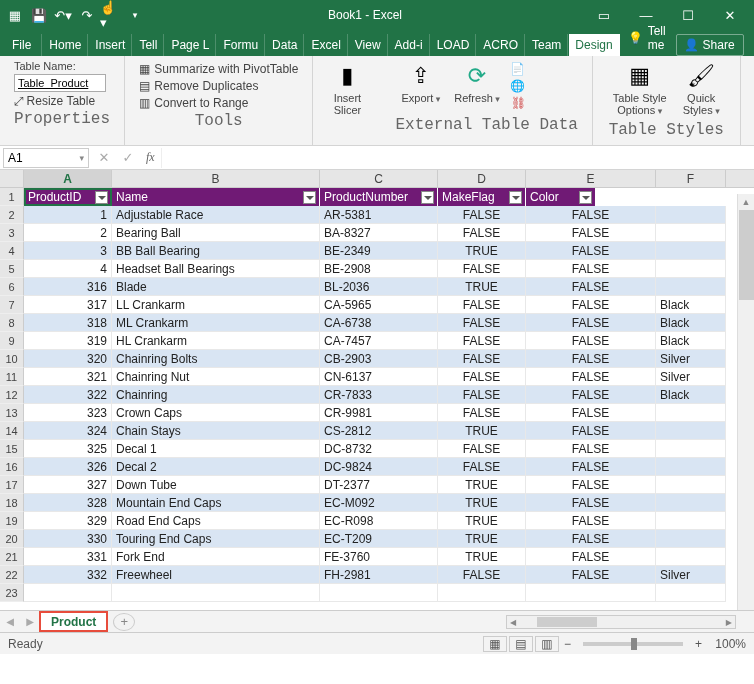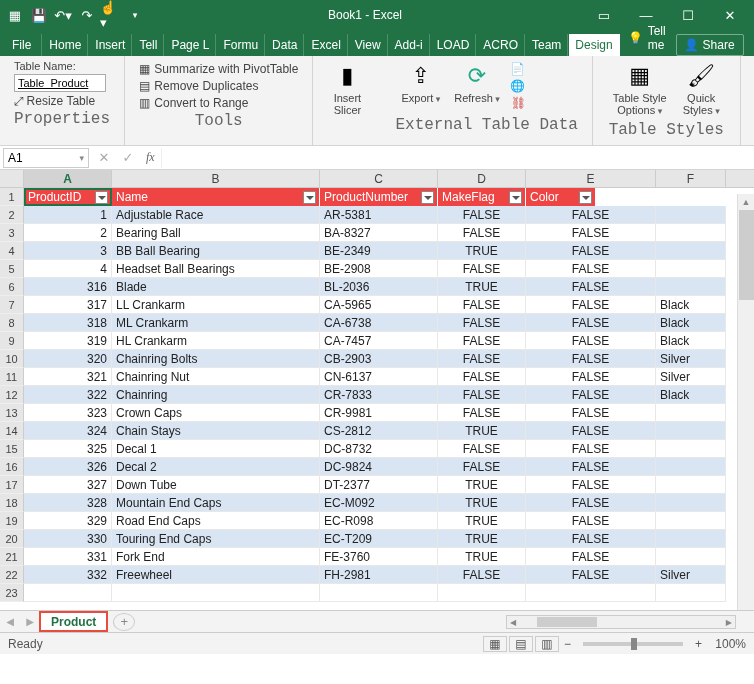--- a/index.html
+++ b/index.html
@@ -53,21 +53,21 @@
 
 .gridwrap { position: relative; height: 440px; overflow: hidden; }
 .colhdrs { display: flex; height: 18px; background: #e6e6e6; border-bottom: 1px solid #ccc; }
 .corner { width: 24px; border-right: 1px solid #ccc; background: #e6e6e6; }
 .ch { border-right: 1px solid #ccc; text-align: center; font-size: 12px; color: #444; line-height: 18px; background: #e6e6e6; }
 .ch.sel { background: #d3d3d3; color: #217346; font-weight: 600; }
 .w-a { width: 88px; } .w-b { width: 208px; } .w-c { width: 118px; } .w-d { width: 88px; } .w-e { width: 130px; } .w-f { width: 70px; }
 .rowhdr { width: 24px; border-right: 1px solid #ccc; border-bottom: 1px solid #eee; background: #e6e6e6; text-align: center; font-size: 11px; color: #444; line-height: 18px; }
 
 .datarow { display: flex; height: 18px; }
-.hdrrow .cell { background: #ef4444; color: #fff; border-right: 1px solid #fff; border-bottom: none; display: flex; align-items: center; justify-content: space-between; padding: 0 3px 0 4px; font-size: 12px; }
+.hdrrow .cell { background: #701a75; color: #fff; border-right: 1px solid #fff; border-bottom: none; display: flex; align-items: center; justify-content: space-between; padding: 0 3px 0 4px; font-size: 12px; }
 .hdrrow .cell .flt { width: 13px; height: 13px; background: #fff; border: 1px solid #888; display: inline-block; position: relative; }
 .hdrrow .cell .flt::after { content: ""; position: absolute; left: 2px; top: 4px; border-left: 4px solid transparent; border-right: 4px solid transparent; border-top: 4px solid #555; }
 .hdrrow .cell.sel { outline: 2px solid #217346; outline-offset: -2px; }
 
 .cell { border-right: 1px solid #e8e8e8; border-bottom: 1px solid #e8e8e8; padding: 0 4px; font-size: 12px; line-height: 18px; white-space: nowrap; overflow: hidden; color: #222; }
 .band0 { background: #d9e5f3; }
 .band1 { background: #fff; }
 .num { text-align: right; }
 .ctr { text-align: center; }
 

